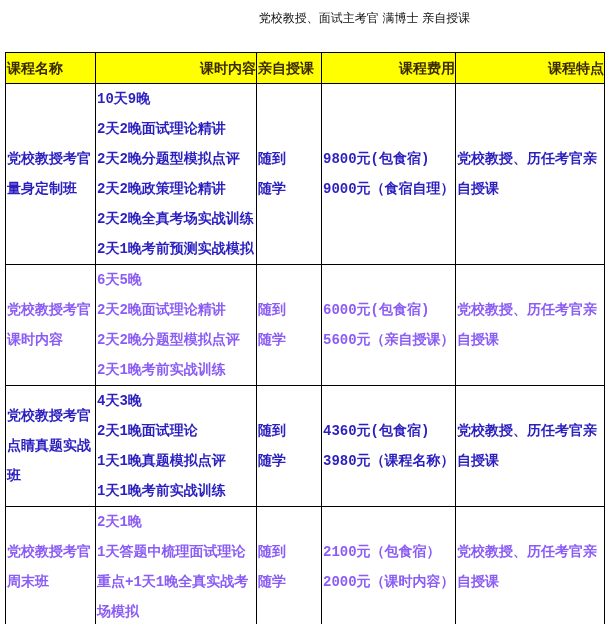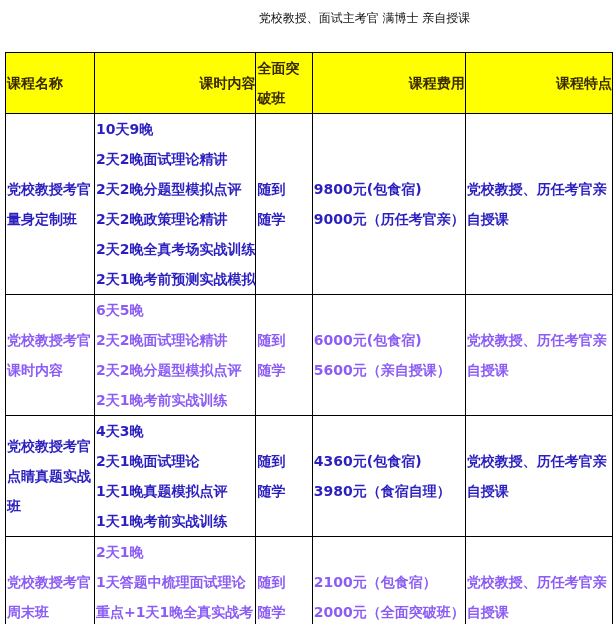--- a/index.html
+++ b/index.html
@@ -7,40 +7,40 @@
            font-family: "DejaVu Sans", sans-serif; }
     .title { position: absolute; left: 0; top: 10px; width: 613px; text-align: center;
              font-size: 12px; color: #111; letter-spacing: 0px; padding-left: 116px; box-sizing: border-box; }
     table { position: absolute; left: 5px; top: 52px; border-collapse: collapse; table-layout: fixed; }
     td, th { border: 1px solid #000; padding: 0 0 0 1px; vertical-align: middle; font-size: 14px;
              line-height: 30px; font-weight: bold; }
     th { background: #ffff00; color: #3a2a00; height: 30px; text-align: right; }
     th.left { text-align: left; }
     .blue { color: #2b1fc0; }
     .dark { color: #8b5cf6; }
-    .line { display: block; white-space: nowrap; }
+    .line { display: block; white-space: nowrap; font-family: Liberation Mono, monospace; }
   </style>
 </head>
 <body>
 
 <div class="title">党校教授、面试主考官  满博士  亲自授课</div>
 
 <table>
   <colgroup>
     <col style="width:90px">
     <col style="width:161px">
     <col style="width:65px">
     <col style="width:134px">
     <col style="width:149px">
   </colgroup>
   <thead>
     <tr>
       <th class="left">课程名称</th>
       <th>课时内容</th>
-      <th class="left">全面突破班</th>
+      <th class="left">亲自授课</th>
       <th>课程费用</th>
       <th>课程特点</th>
     </tr>
   </thead>
   <tbody id="tbody">
       <tr style="height: 181px;">
         <td class="blue">
           <span class="line">党校教授考官</span>
           <span class="line">量身定制班</span>
         </td>
@@ -51,21 +51,21 @@
           <span class="line">2天2晚政策理论精讲</span>
           <span class="line">2天2晚全真考场实战训练</span>
           <span class="line">2天1晚考前预测实战模拟</span>
         </td>
         <td class="blue">
           <span class="line">随到</span>
           <span class="line">随学</span>
         </td>
         <td class="blue">
           <span class="line">9800元(包食宿)</span>
-          <span class="line">9000元（历任考官亲）</span>
+          <span class="line">9000元（食宿自理）</span>
         </td>
         <td class="blue">
           <span class="line">党校教授、历任考官亲</span>
           <span class="line">自授课</span>
         </td>
       </tr>
       <tr style="height: 120px;">
         <td class="dark">
           <span class="line">党校教授考官</span>
           <span class="line">课时内容</span>
@@ -100,21 +100,21 @@
           <span class="line">2天1晚面试理论</span>
           <span class="line">1天1晚真题模拟点评</span>
           <span class="line">1天1晚考前实战训练</span>
         </td>
         <td class="blue">
           <span class="line">随到</span>
           <span class="line">随学</span>
         </td>
         <td class="blue">
           <span class="line">4360元(包食宿)</span>
-          <span class="line">3980元（食宿自理）</span>
+          <span class="line">3980元（课程名称）</span>
         </td>
         <td class="blue">
           <span class="line">党校教授、历任考官亲</span>
           <span class="line">自授课</span>
         </td>
       </tr>
       <tr style="height: 115px;">
         <td class="dark">
           <span class="line">党校教授考官</span>
           <span class="line">周末班</span>
@@ -124,21 +124,21 @@
           <span class="line">1天答题中梳理面试理论</span>
           <span class="line">重点+1天1晚全真实战考</span>
           <span class="line">场模拟</span>
         </td>
         <td class="dark">
           <span class="line">随到</span>
           <span class="line">随学</span>
         </td>
         <td class="dark">
           <span class="line">2100元（包食宿）</span>
-          <span class="line">2000元（全面突破班）</span>
+          <span class="line">2000元（课时内容）</span>
         </td>
         <td class="dark">
           <span class="line">党校教授、历任考官亲</span>
           <span class="line">自授课</span>
         </td>
       </tr>
     </tbody>
 </table>
 
 </body></html>

